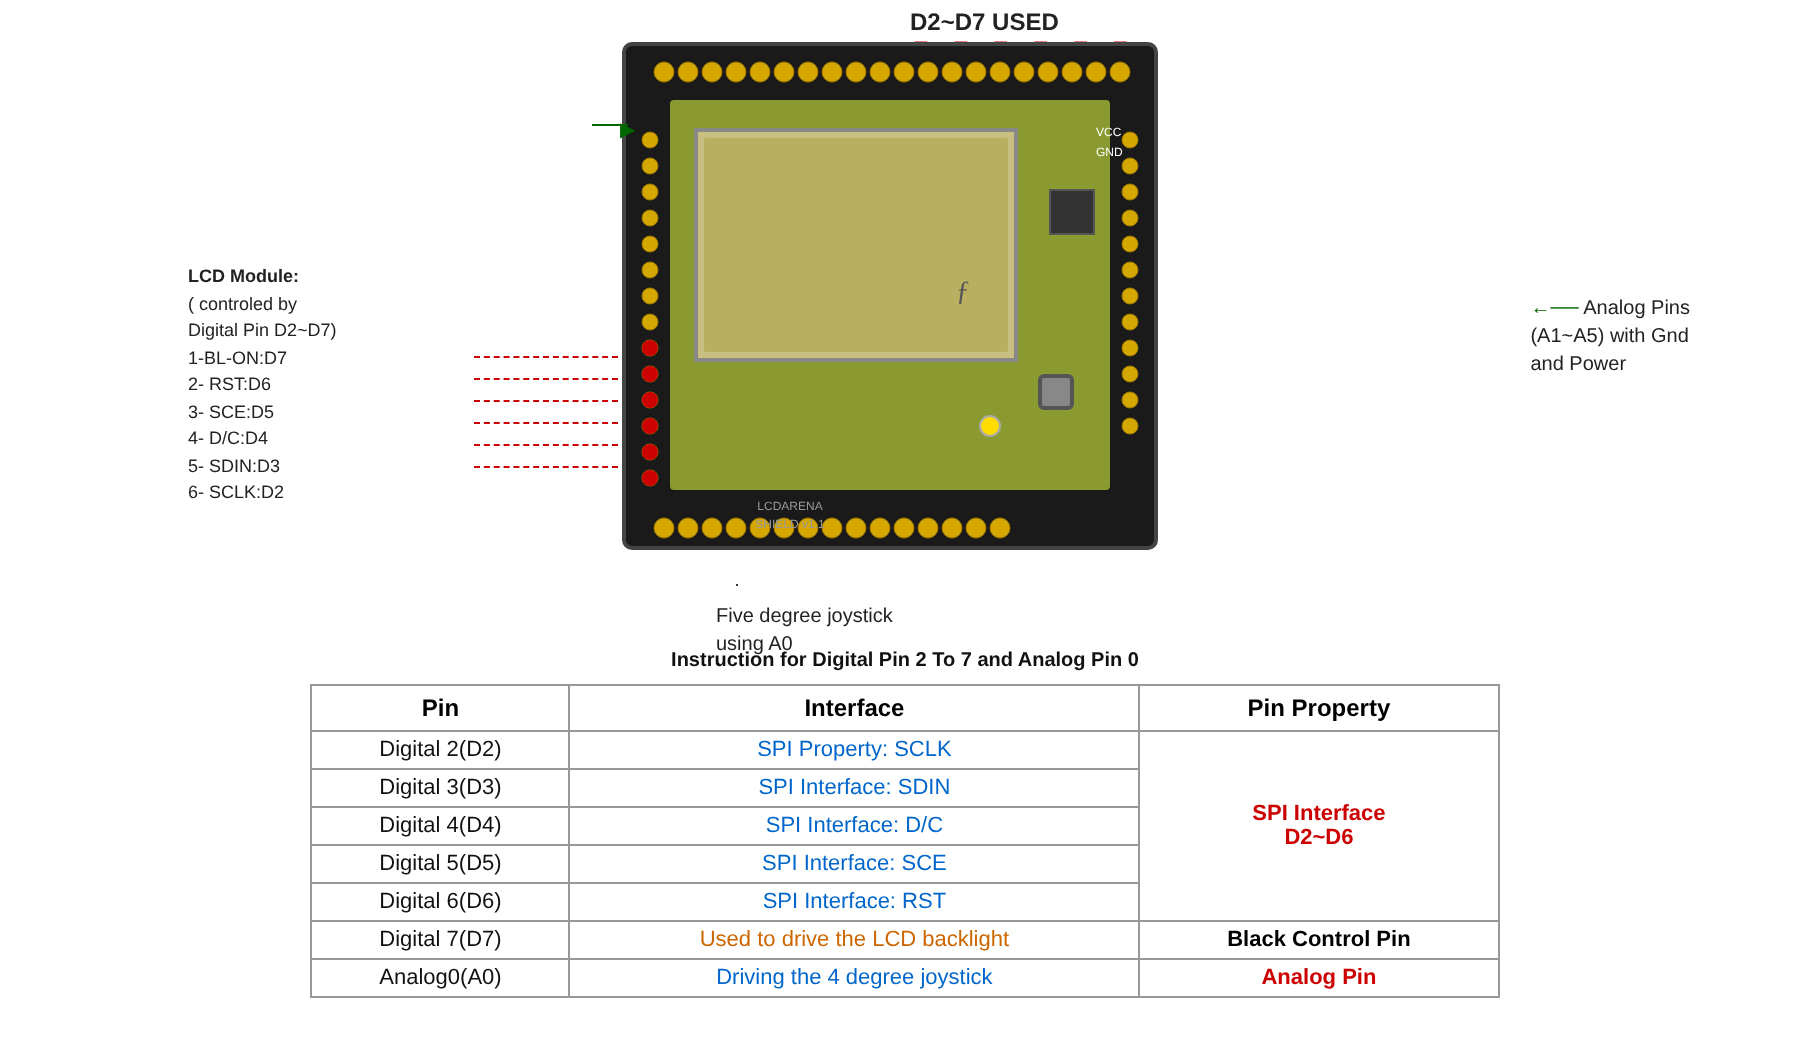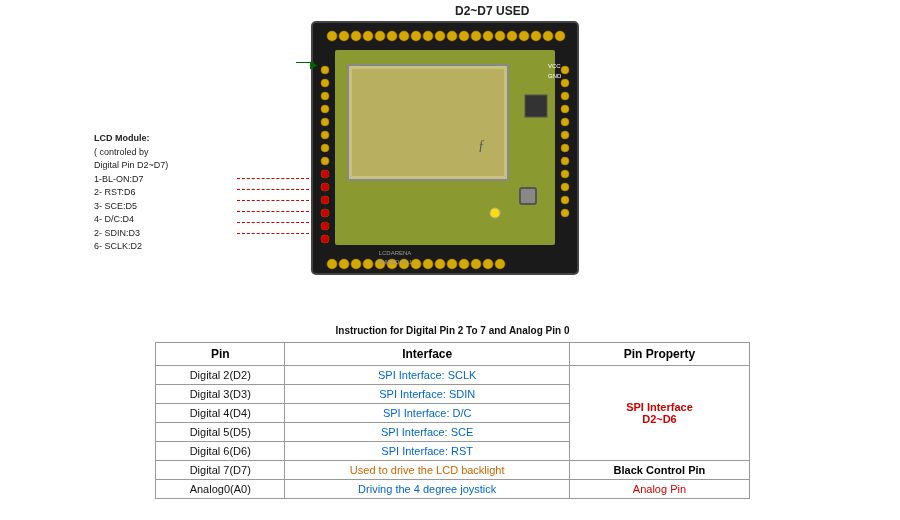--- a/index.html
+++ b/index.html
@@ -136,21 +136,21 @@
       font-weight: bold;
     }
 
     .td-property-black {
       color: #000000;
       font-weight: bold;
     }
 
     .td-property-analog {
       color: #cc0000;
-      font-weight: normal;
+      font-weight: bold;
     }
 
     .rowspan-cell {
       vertical-align: middle;
     }
 
     
     .green-arrow {
       color: #006600;
     }
@@ -284,50 +284,58 @@
     <div style="position:absolute; top:59px; left:310px; color:#006600; font-size:10px;">▶</div>
 
     <div class="annotation-lcd" style="position:absolute; top:130px; left:92px; font-size:9px; color:#222; line-height:1.5; background:rgba(255,255,255,0.8); padding:2px;">
       <div style="font-weight:bold;">LCD Module:</div>
       <div>( controled by</div>
       <div>Digital Pin D2~D7)</div>
       <div>1-BL-ON:D7</div>
       <div>2- RST:D6</div>
       <div>3- SCE:D5</div>
       <div>4- D/C:D4</div>
-      <div>2- SDIN:D3</div>
+      <div>5- SDIN:D3</div>
       <div>6- SCLK:D2</div>
     </div>
 
     <div style="position:absolute; top:178px; left:237px; width:72px; border-top:1px dashed #cc0000;"></div>
     <div style="position:absolute; top:189px; left:237px; width:72px; border-top:1px dashed #cc0000;"></div>
     <div style="position:absolute; top:200px; left:237px; width:72px; border-top:1px dashed #cc0000;"></div>
     <div style="position:absolute; top:211px; left:237px; width:72px; border-top:1px dashed #cc0000;"></div>
     <div style="position:absolute; top:222px; left:237px; width:72px; border-top:1px dashed #cc0000;"></div>
     <div style="position:absolute; top:233px; left:237px; width:72px; border-top:1px dashed #cc0000;"></div>
 
-
+    <div style="position:absolute; top:148px; right:55px; font-size:10px; color:#222; line-height:1.4; text-align:left;">
+      <span class="green-arrow">←──</span>
+      <span>Analog Pins<br>(A1~A5) with Gnd<br>and Power</span>
+    </div>
+
+    <div style="position:absolute; top:292px; left:358px; font-size:10px; color:#222; line-height:1.4;">
+      <div style="border-top:1px solid #333; width:1px; height:10px; margin-left:10px;"></div>
+      <span>Five degree joystick<br>using A0</span>
+    </div>
 
   </div>
 
   <div class="table-section">
     <div class="table-title">Instruction for Digital Pin 2 To 7 and Analog Pin 0</div>
     <table>
       <thead>
         <tr>
           <th>Pin</th>
           <th>Interface</th>
           <th>Pin Property</th>
         </tr>
       </thead>
       <tbody id="table-body">
 
       <tr>
             <td class="td-pin">Digital 2(D2)</td>
-            <td class="td-function-spi">SPI Interface: SCLK</td>
+            <td class="td-function-spi">SPI Property: SCLK</td>
             <td rowspan="5" class="rowspan-cell td-property-spi">SPI Interface<br>D2~D6</td>
           </tr>
           <tr>
             <td class="td-pin">Digital 3(D3)</td>
             <td class="td-function-spi">SPI Interface: SDIN</td>
           </tr>
           <tr>
             <td class="td-pin">Digital 4(D4)</td>
             <td class="td-function-spi">SPI Interface: D/C</td>
           </tr>

